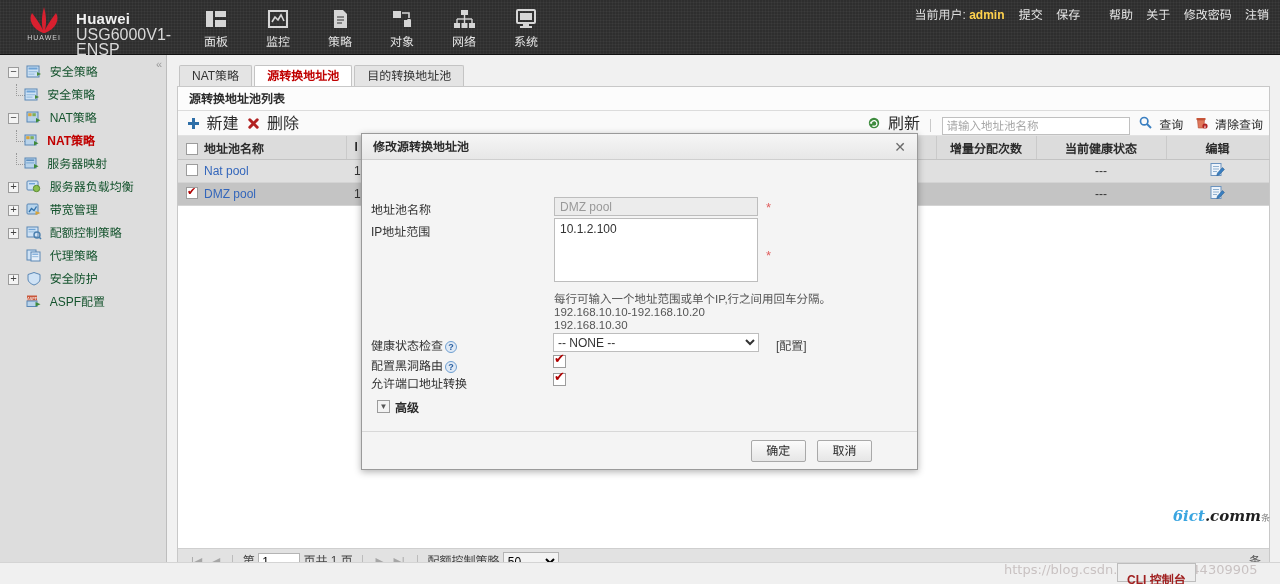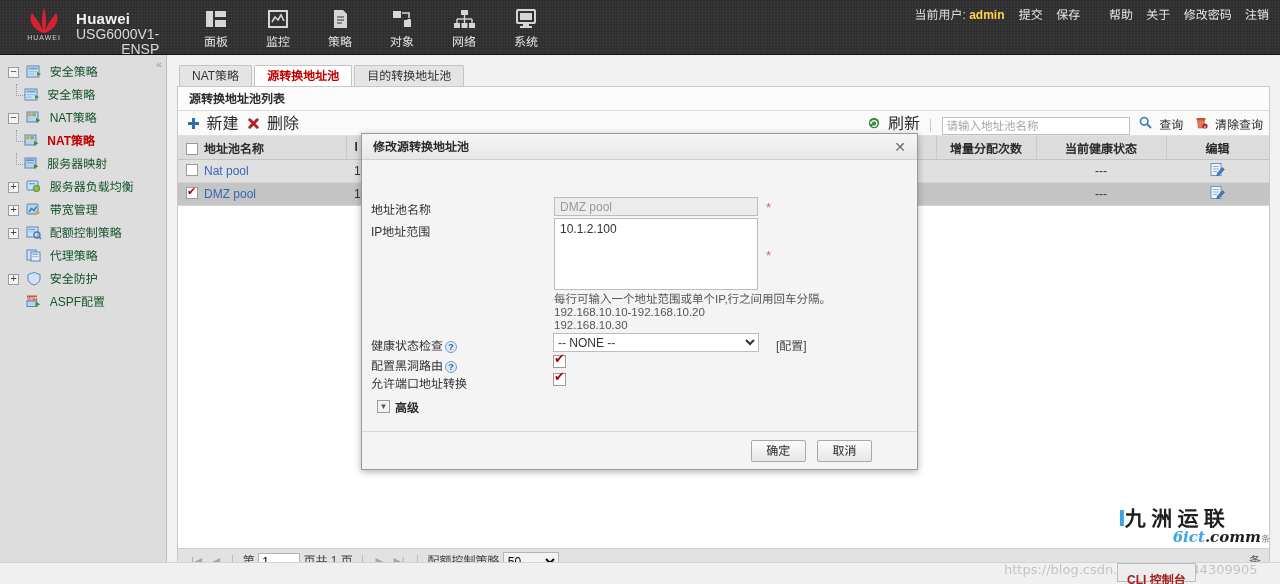--- a/index.html
+++ b/index.html
@@ -36,21 +36,21 @@
   .logo-sub {
     display: block; text-align: center;
     font-size: 7px; color: #cfcfcf; letter-spacing: 1px;
     margin-top: -2px;
   }
   .brand {
     position: absolute; left: 68px; top: 6px;
     color: #f0f0f0;
   }
   .brand-name { font-size: 15px; font-weight: bold; line-height: 17px; letter-spacing: .3px; }
-  .brand-model { font-size: 14px; color: #d8d8d8; line-height: 15px; text-align: right; }
+  .brand-model { font-size: 16px; color: #d8d8d8; line-height: 15px; }
 
   .mainnav { position: absolute; left: 185px; top: 2px; height: 52px; }
   .navitem {
     float: left; width: 62px; height: 50px; text-align: center; cursor: pointer;
     color: #e2e2e2;
   }
   .navitem .nav-ico { display: block; height: 26px; margin-top: 5px; }
   .navitem .nav-lbl { display: block; font-size: 12px; line-height: 14px; margin-top: 2px; }
 
   .topright {
@@ -211,21 +211,21 @@
   .modal-body { position: relative; height: 272px; background: #f4f4f4; }
   .frow { position: absolute; font-size: 12px; color: #333; }
   .flabel { left: 9px; }
   .req { color: #e06060; font-size: 13px; position: absolute; }
   .f-input {
     height: 19px; border: 1px solid #bdbdbd; background: #ececec;
     font-size: 12px; color: #999; padding: 0 5px; width: 204px;
     font-family: "Liberation Sans", sans-serif;
   }
   .f-textarea {
-    width: 204px; height: 72px; border: 1px solid #bdbdbd; background: #fff;
+    width: 204px; height: 64px; border: 1px solid #bdbdbd; background: #fff;
     font-size: 12px; color: #333; padding: 3px 5px; resize: none;
     font-family: "Liberation Sans", sans-serif; line-height: 15px;
   }
   .hint { font-size: 11.5px; color: #555; line-height: 13px; }
   .f-select {
     width: 206px; height: 19px; font-size: 12px; border: 1px solid #bdbdbd;
     background: #fff; color: #333;
     font-family: "Liberation Sans", sans-serif;
   }
   .cfg-link { font-size: 12px; color: #444; cursor: pointer; }
@@ -759,23 +759,20 @@
       </div>
     </div>
 
     <div class="modal-foot">
       <span class="btn">确定</span>
       <span class="btn">取消</span>
     </div>
   </div>
 
   <div class="wm">
-    <div class="wm-1">
-      <span class="blu">I</span><span>九 洲 运 联</span>
-    </div>
     <div class="wm-2">
       <span class="blu">6ict</span><span>.comm</span><span class="tiny">条</span>
     </div>
   </div>
 
   <div class="botstrip"></div>
   <div class="urlwm">https://blog.csdn.net/weixin_44309905</div>
   <div class="cli-btn">CLI 控制台</div>
 
 </div>

